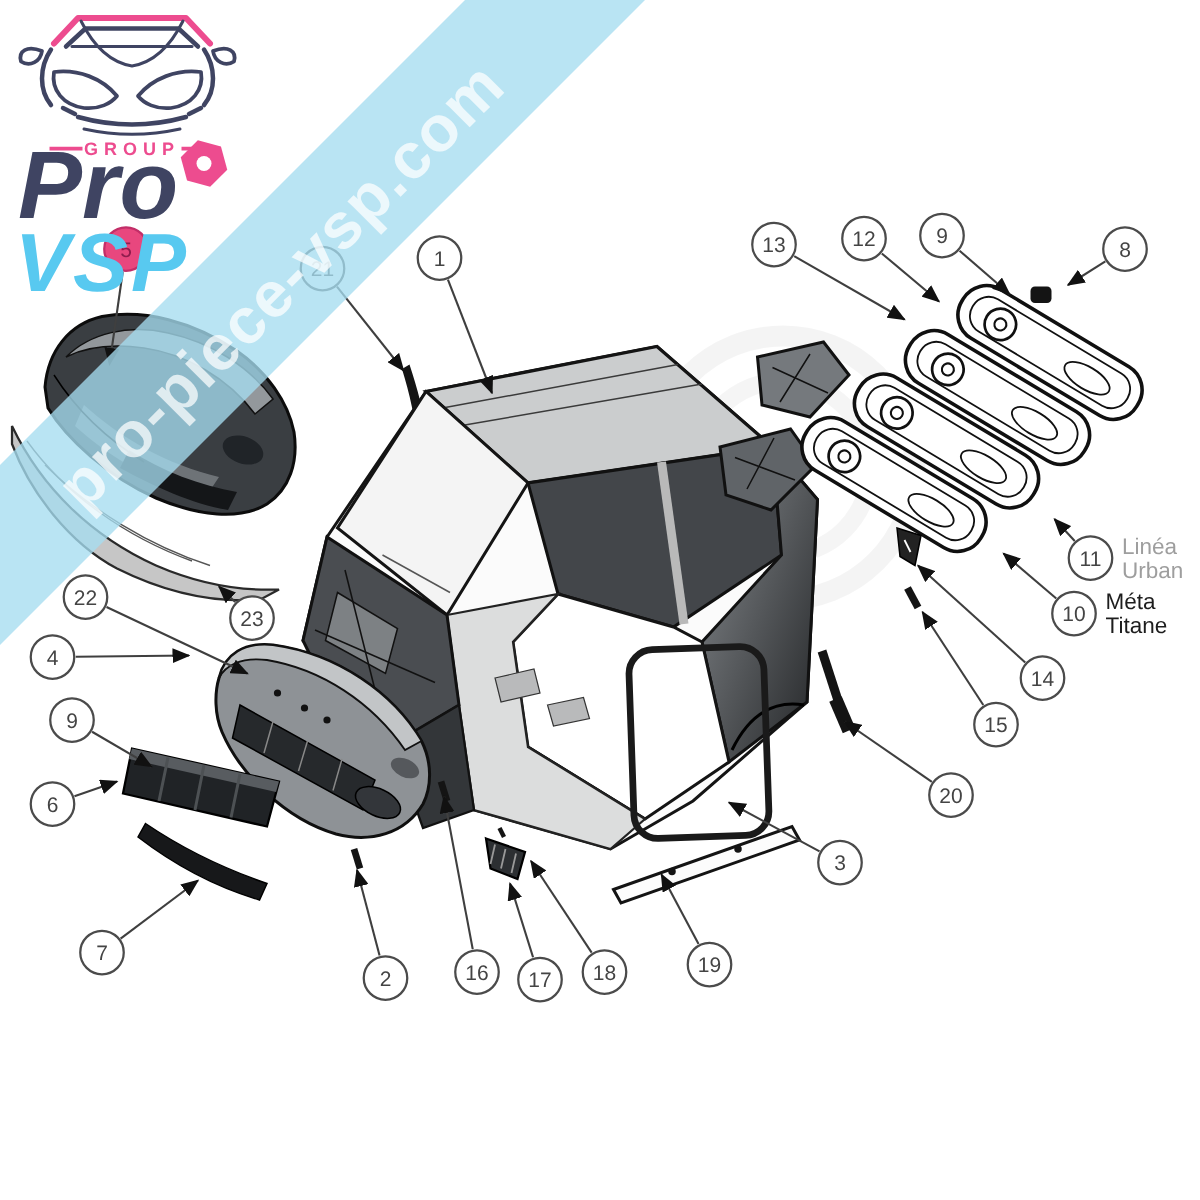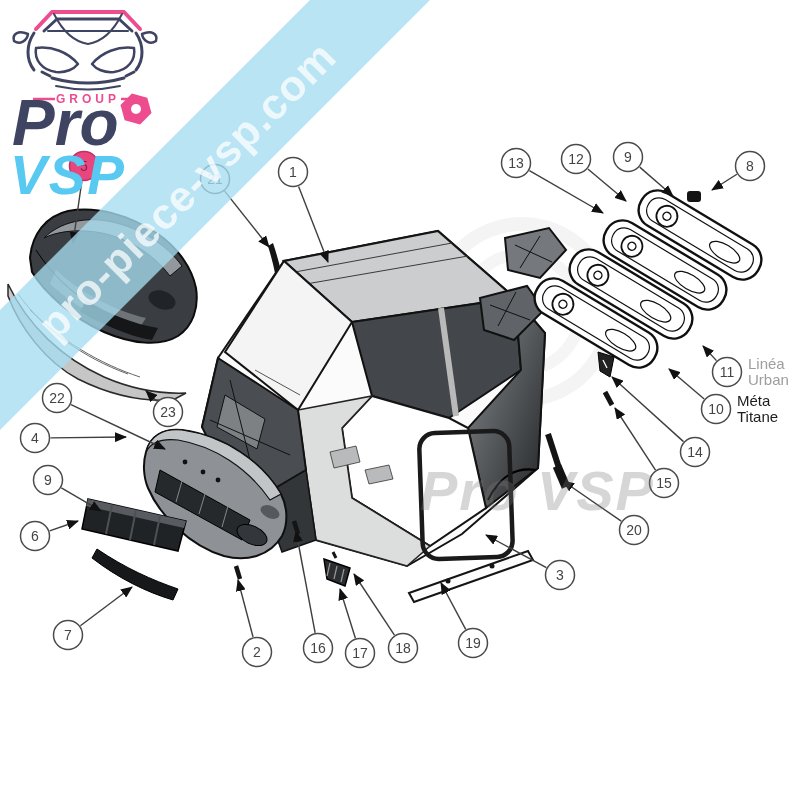--- a/index.html
+++ b/index.html
@@ -295,21 +295,20 @@
           <text x="57" y="398" text-anchor="middle" dy="0.36em" class="callout-num" fill="#444444">22</text>
         </g>
         <g>
           <line x1="156.78798906577464" y1="401.29762592642123" x2="146" y2="391" stroke="#3f3f3f" stroke-width="1.4" marker-end="url(#arrowhead)"></line>
           <circle cx="168" cy="412" r="14.5" fill="#ffffff" stroke="#4b4b4b" stroke-width="1.5"></circle>
           <text x="168" y="412" text-anchor="middle" dy="0.36em" class="callout-num" fill="#444444">23</text>
         </g>
       </g>
   </svg>
 
-  <div id="center-watermark">Pro VSP</div>
 
   <svg id="band-layer" viewBox="0 0 800 800">
     <polygon points="310,0 430,0 0,430 0,310" fill="#a5dcf0" opacity="0.78"></polygon>
     <text class="band-text" transform="translate(56,342) rotate(-45)" textLength="400" lengthAdjust="spacingAndGlyphs" fill="#ffffff" fill-opacity="0.72">pro-piece-vsp.com</text>
   </svg>
 
   <svg id="logo-svg" width="170" height="215" viewBox="0 0 170 215">
     <g fill="none" stroke-linecap="round" stroke-linejoin="round">
       <path d="M36,29 L52,12 L124,12 L140,29" stroke="#ed4c8f" stroke-width="4"></path>
       <path d="M44,31 L57,19 L119,19 L132,31" stroke="#3f4462" stroke-width="3"></path>

